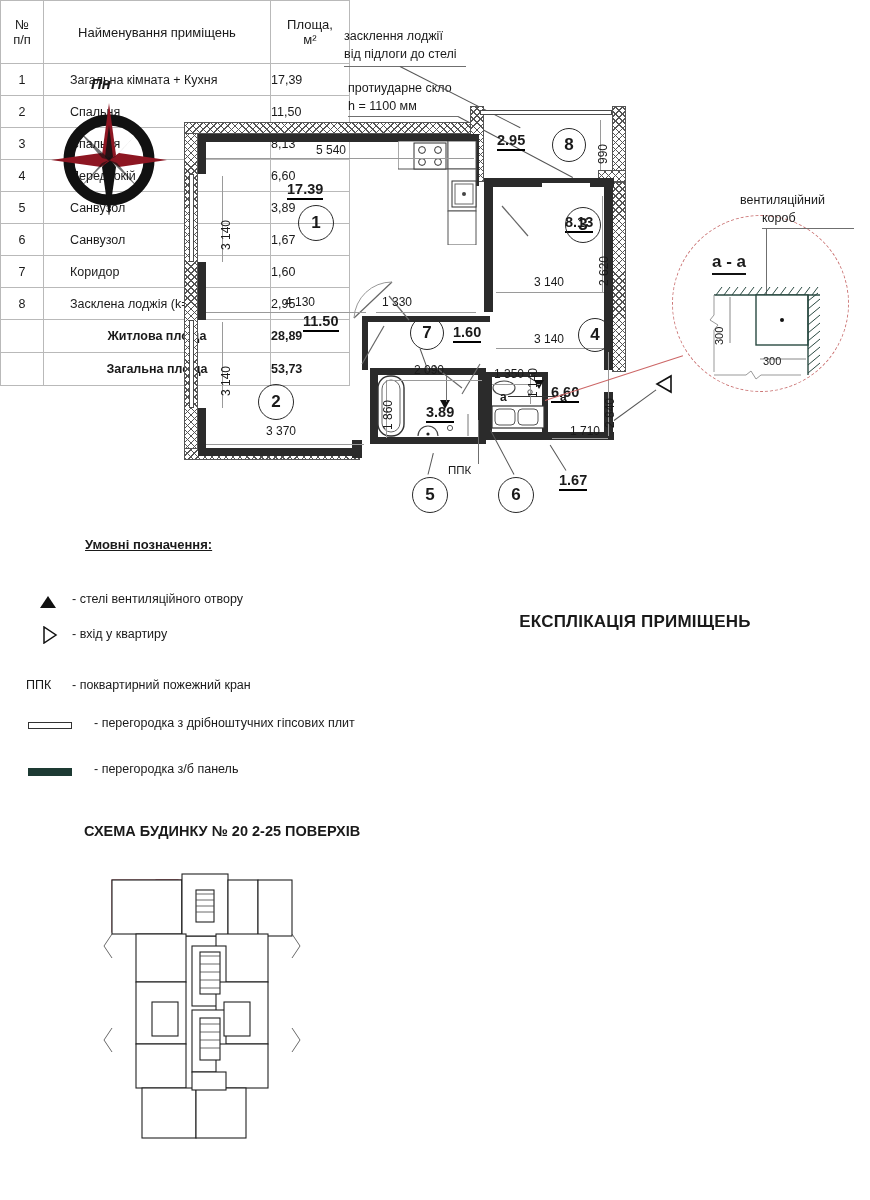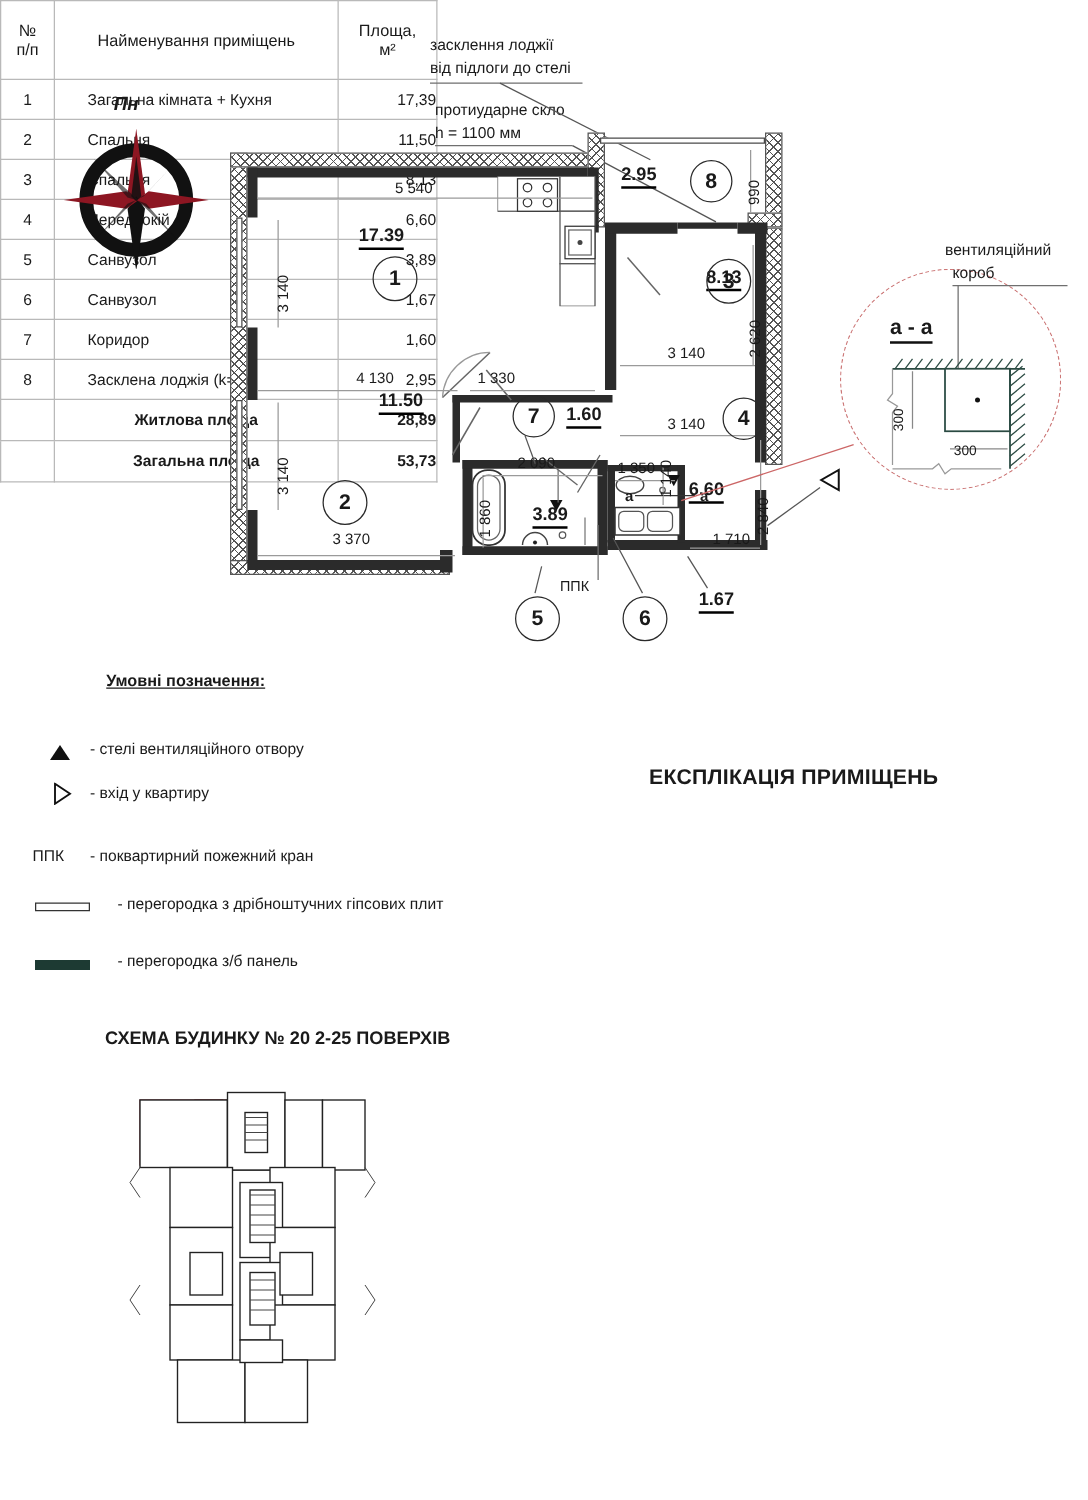--- a/index.html
+++ b/index.html
@@ -18,21 +18,21 @@
   
   .note{font-size:12.5px;line-height:16px;}
 
   
   #exptable{left:460px;top:650px;width:350px;border-collapse:collapse;}
   #exptable td,#exptable th{border:1px solid #b9b9b9;font-size:12.5px;padding:0;}
   #exptable .hrow td{height:62px;text-align:center;font-size:13px;}
   #exptable .drow td{height:31px;}
   #exptable .cnum{width:42px;text-align:center;}
   #exptable .cname{padding-left:26px;}
-  #exptable .carea{width:78px;text-align:right;}
+  #exptable .carea{width:78px;text-align:left;}
   #exptable .sum td{height:32px;font-weight:bold;}
   #exptable .sum .cname{text-align:center;padding-left:0;}
 
   .tabletitle{left:460px;top:612px;width:350px;text-align:center;
               font-size:17px;font-weight:bold;letter-spacing:.2px;}
 
   .tnote{left:460px;top:1070px;width:360px;text-align:center;font-size:12px;line-height:18px;}
 
   
   .legtitle{left:85px;top:537px;font-size:13px;font-weight:bold;text-decoration:underline;}
@@ -262,21 +262,21 @@
   <div class="thin" style="left:478px;top:420px;width:1px;height:44px;"></div>
 
   <div class="abs" style="left:655px;top:374px;width:20px;height:20px;">
     <svg width="20" height="20" viewBox="0 0 20 20">
       <polygon points="16,2 16,18 2,10" fill="#fff" stroke="#111" stroke-width="1.6"></polygon>
     </svg>
   </div>
   <div class="leader" style="left:614px;top:420px;width:52px;transform:rotate(-36deg);"></div>
 
   <div class="abs" id="vdetail"></div>
-  <div class="txt note" style="left:740px;top:192px;margin-left:16px;">вентиляційний</div>
+  <div class="txt note" style="left:740px;top:192px;">вентиляційний</div>
   <div class="txt note" style="left:762px;top:210px;">короб</div>
   <div class="thin" style="left:762px;top:228px;width:92px;height:1px;"></div>
   <div class="thin" style="left:766px;top:228px;width:1px;height:84px;"></div>
 
   <div class="txt" style="left:712px;top:252px;font-size:17px;font-weight:bold;border-bottom:2px solid #111;padding-bottom:1px;">a - a</div>
 
   <div class="abs" style="left:700px;top:283px;">
     <svg width="150" height="100" viewBox="0 0 150 100">
 
       <line x1="14" y1="12" x2="120" y2="12" stroke="#2a4a42" stroke-width="1.4"></line>

